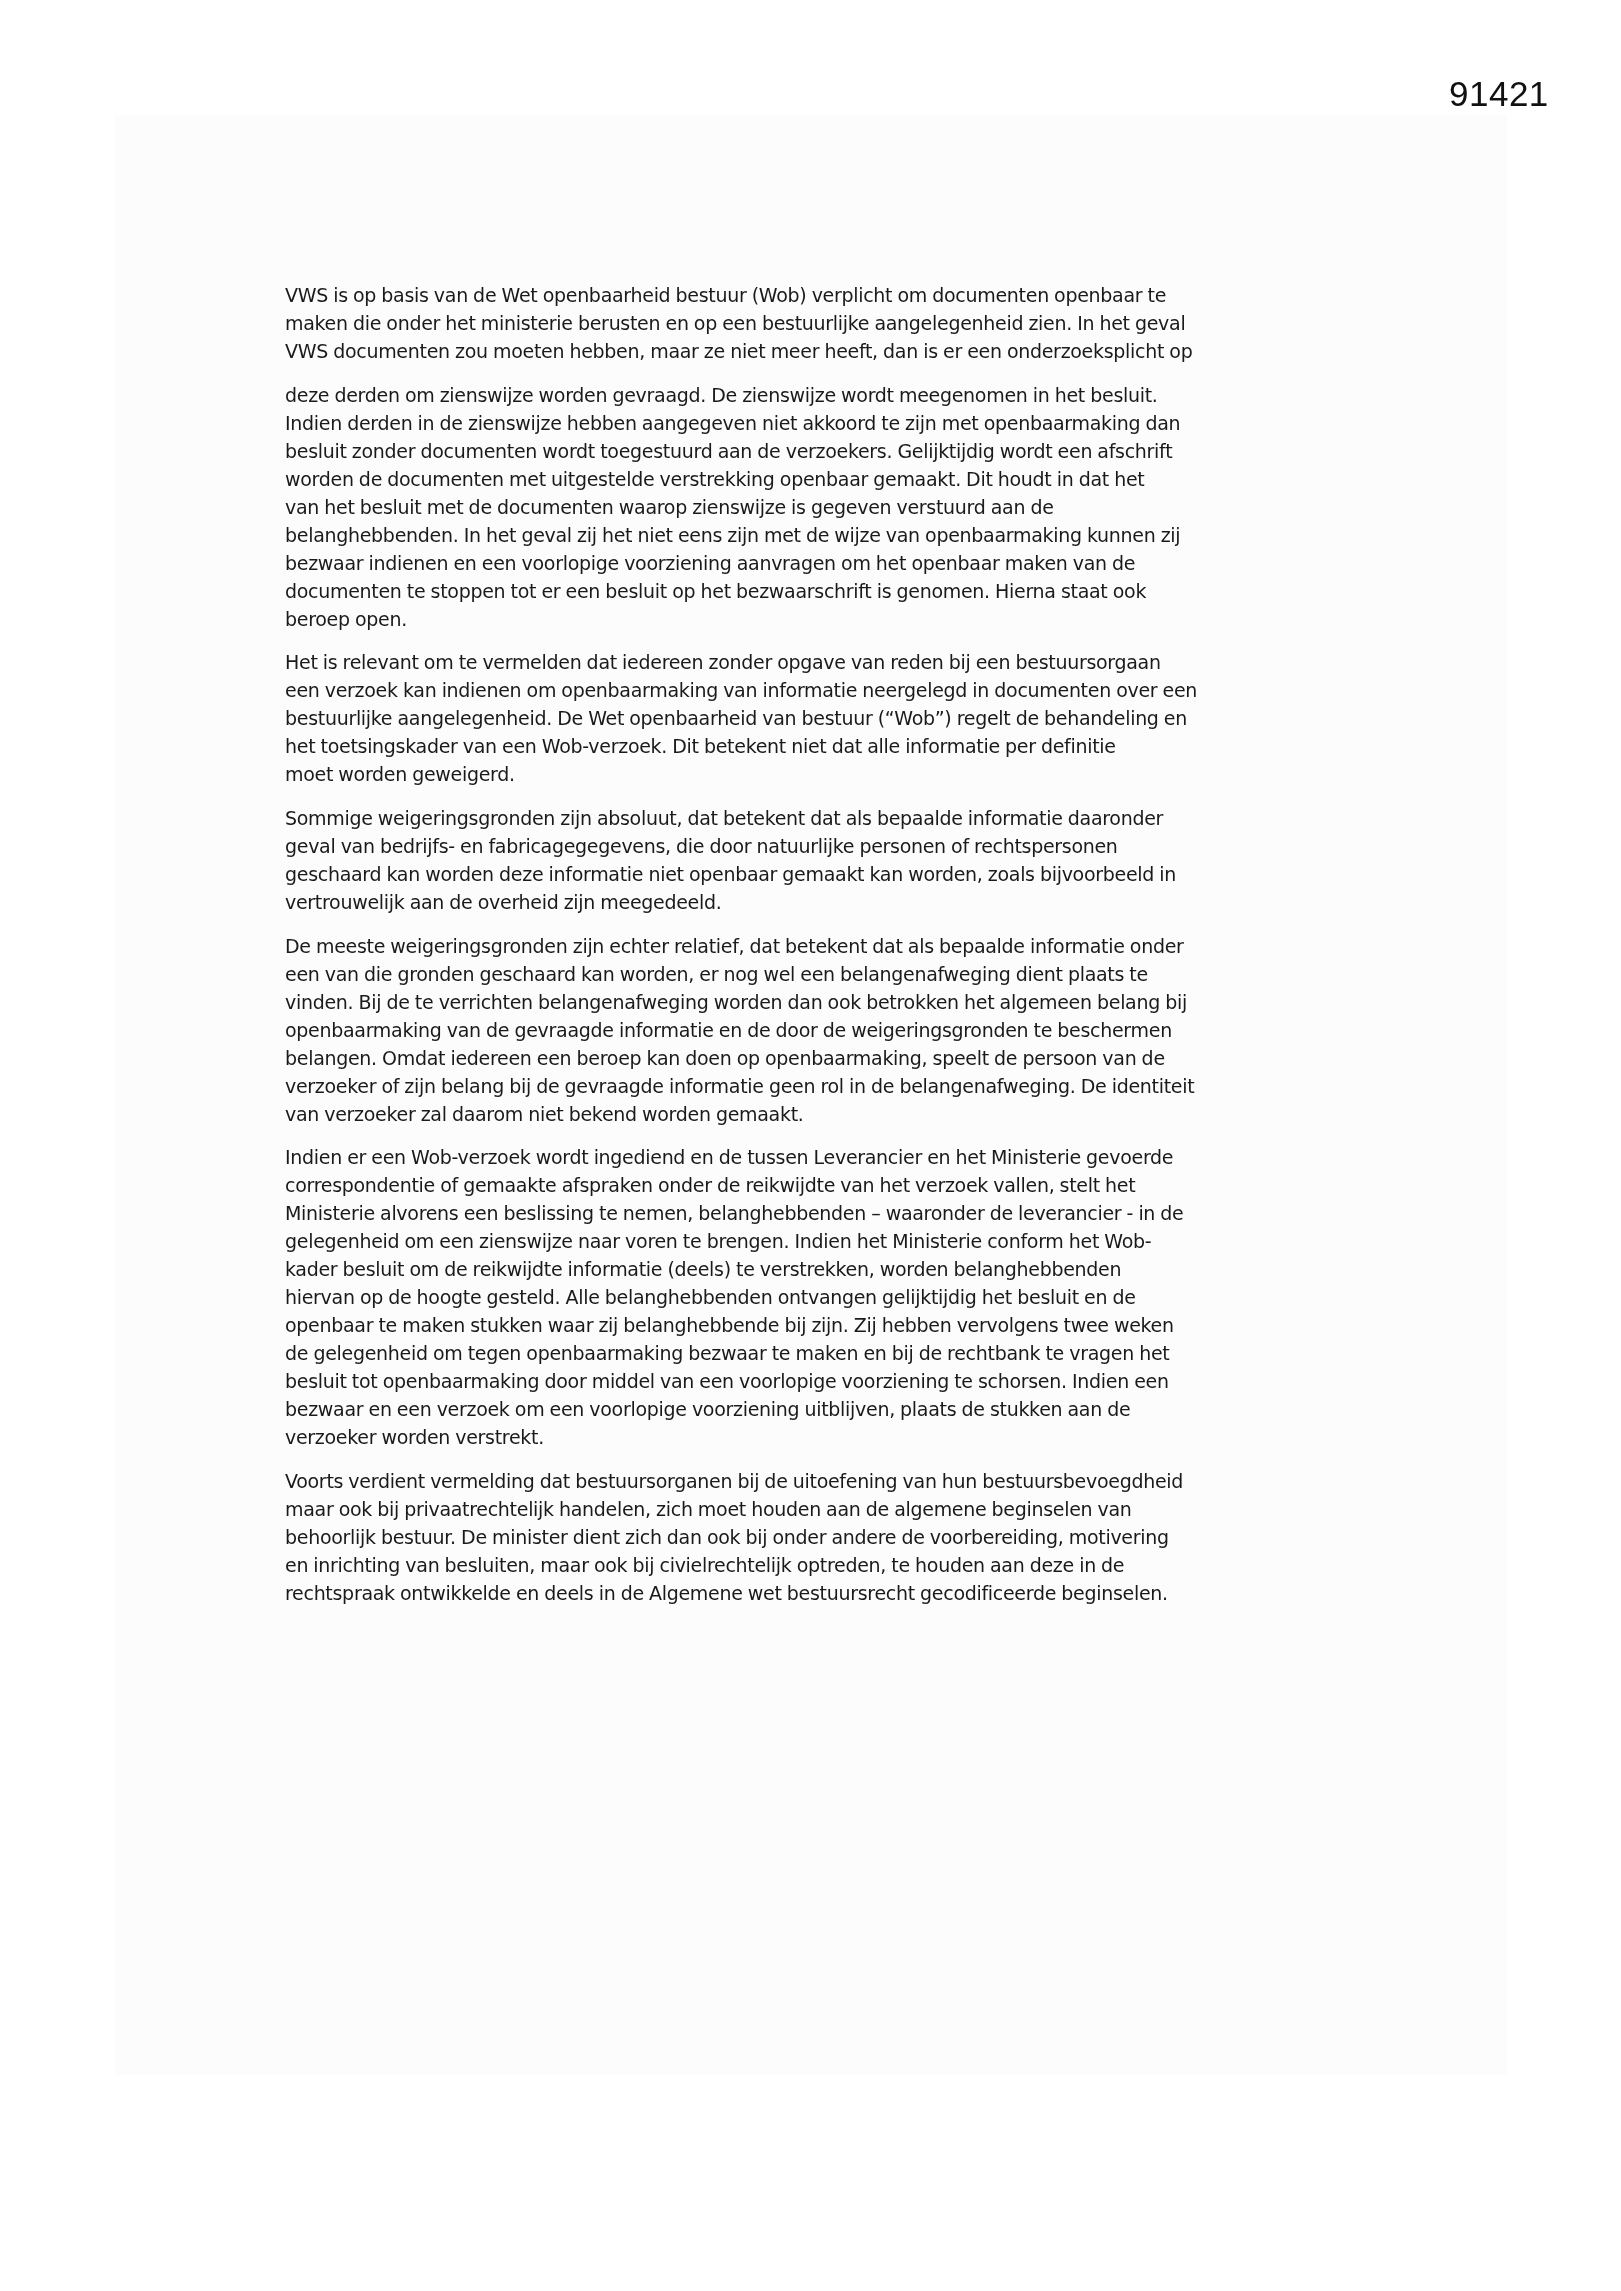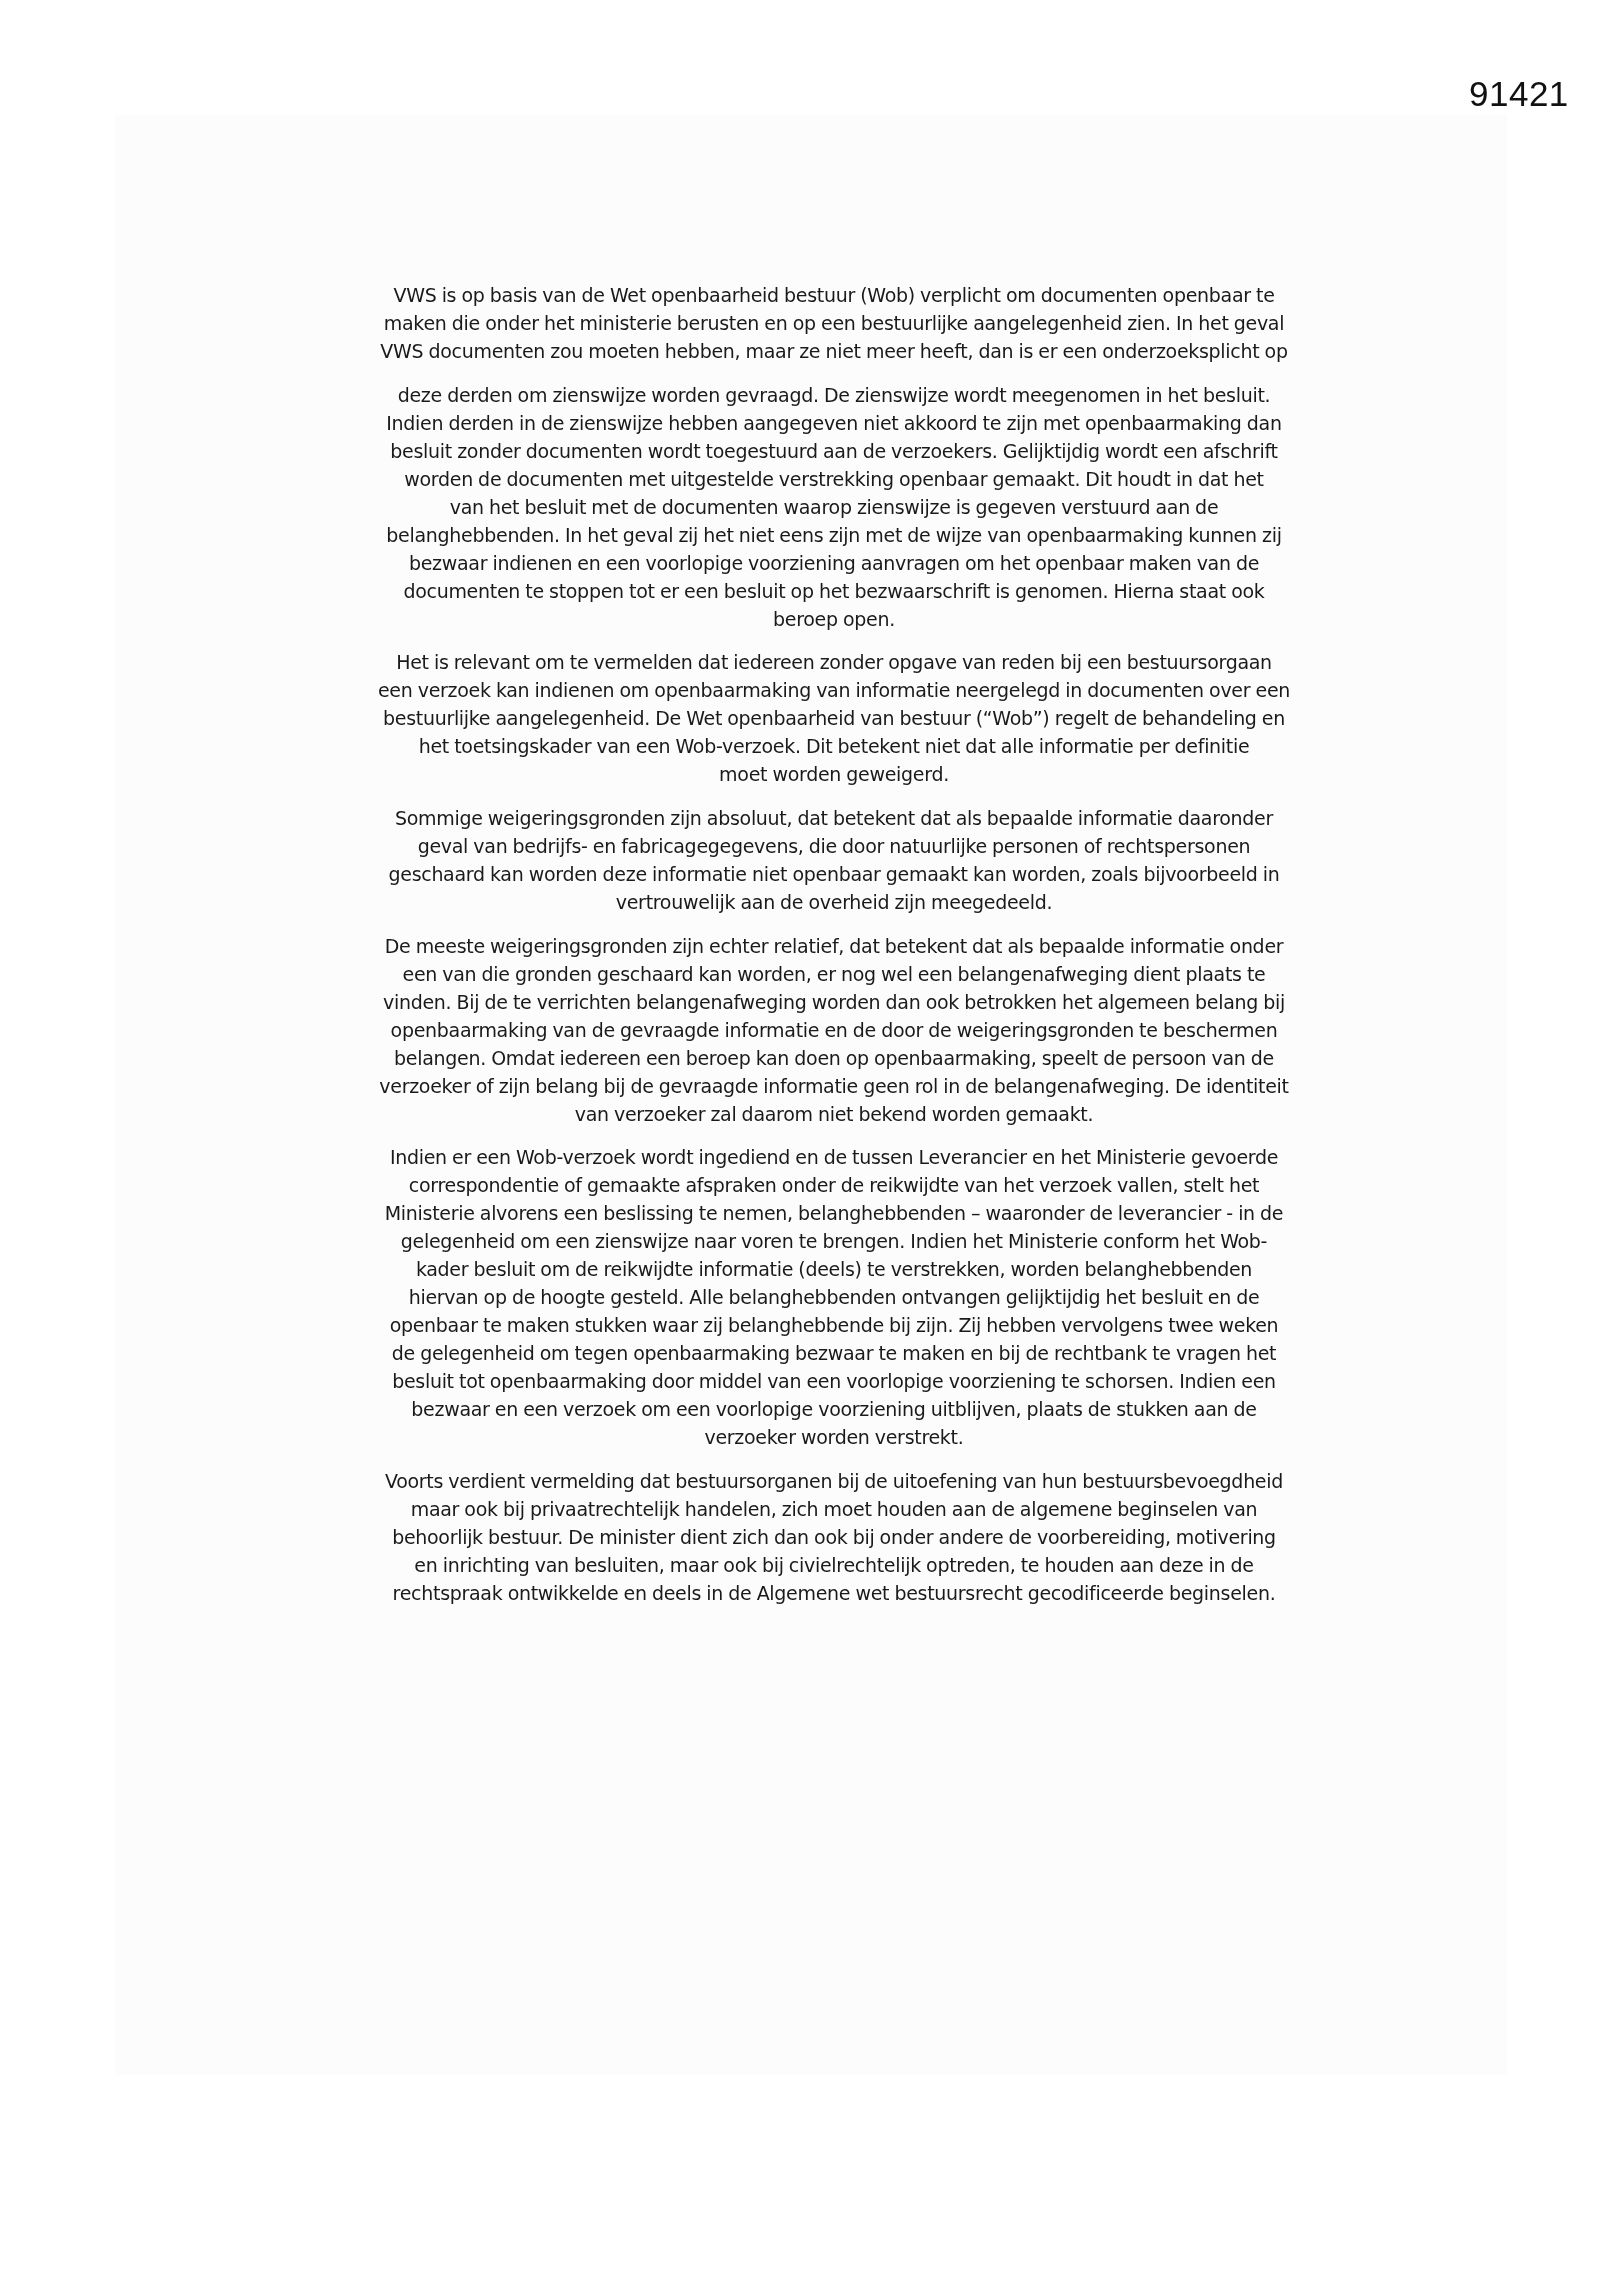--- a/index.html
+++ b/index.html
@@ -5,33 +5,33 @@
     html, body { margin: 0; padding: 0; }
     body {
       width: 1621px; height: 2292px; background: #ffffff;
       position: relative; overflow: hidden;
       font-family: "DejaVu Sans", sans-serif;
       color: #1a1a1a;
     }
     .page-number {
       position: absolute; top: 74px; left: 1449px;
       font-family: "Liberation Sans", sans-serif;
-      font-size: 35px; color: #111; letter-spacing: 0.5px; margin-left: 20px;
+      font-size: 35px; color: #111; letter-spacing: 0.5px;
     }
     .scan-area {
       position: absolute; left: 115px; top: 115px;
       width: 1392px; height: 1960px; background: #fcfcfc;
     }
     .body-text {
       position: absolute; left: 285px; top: 281px; width: 1098px;
       font-size: 19px; line-height: 28px;
       letter-spacing: -0.3px; word-spacing: -0.5px;
       white-space: nowrap;
     }
-    .para { margin: 0 0 15.7px 0; text-align: center; }
+    .para { margin: 0 0 15.7px 0; }
     .line { display: block; }
   </style>
 </head>
 <body>
 
 <div class="page-number">91421</div>
 
 <div class="scan-area"></div>
 
 <div class="body-text" id="body-text">

